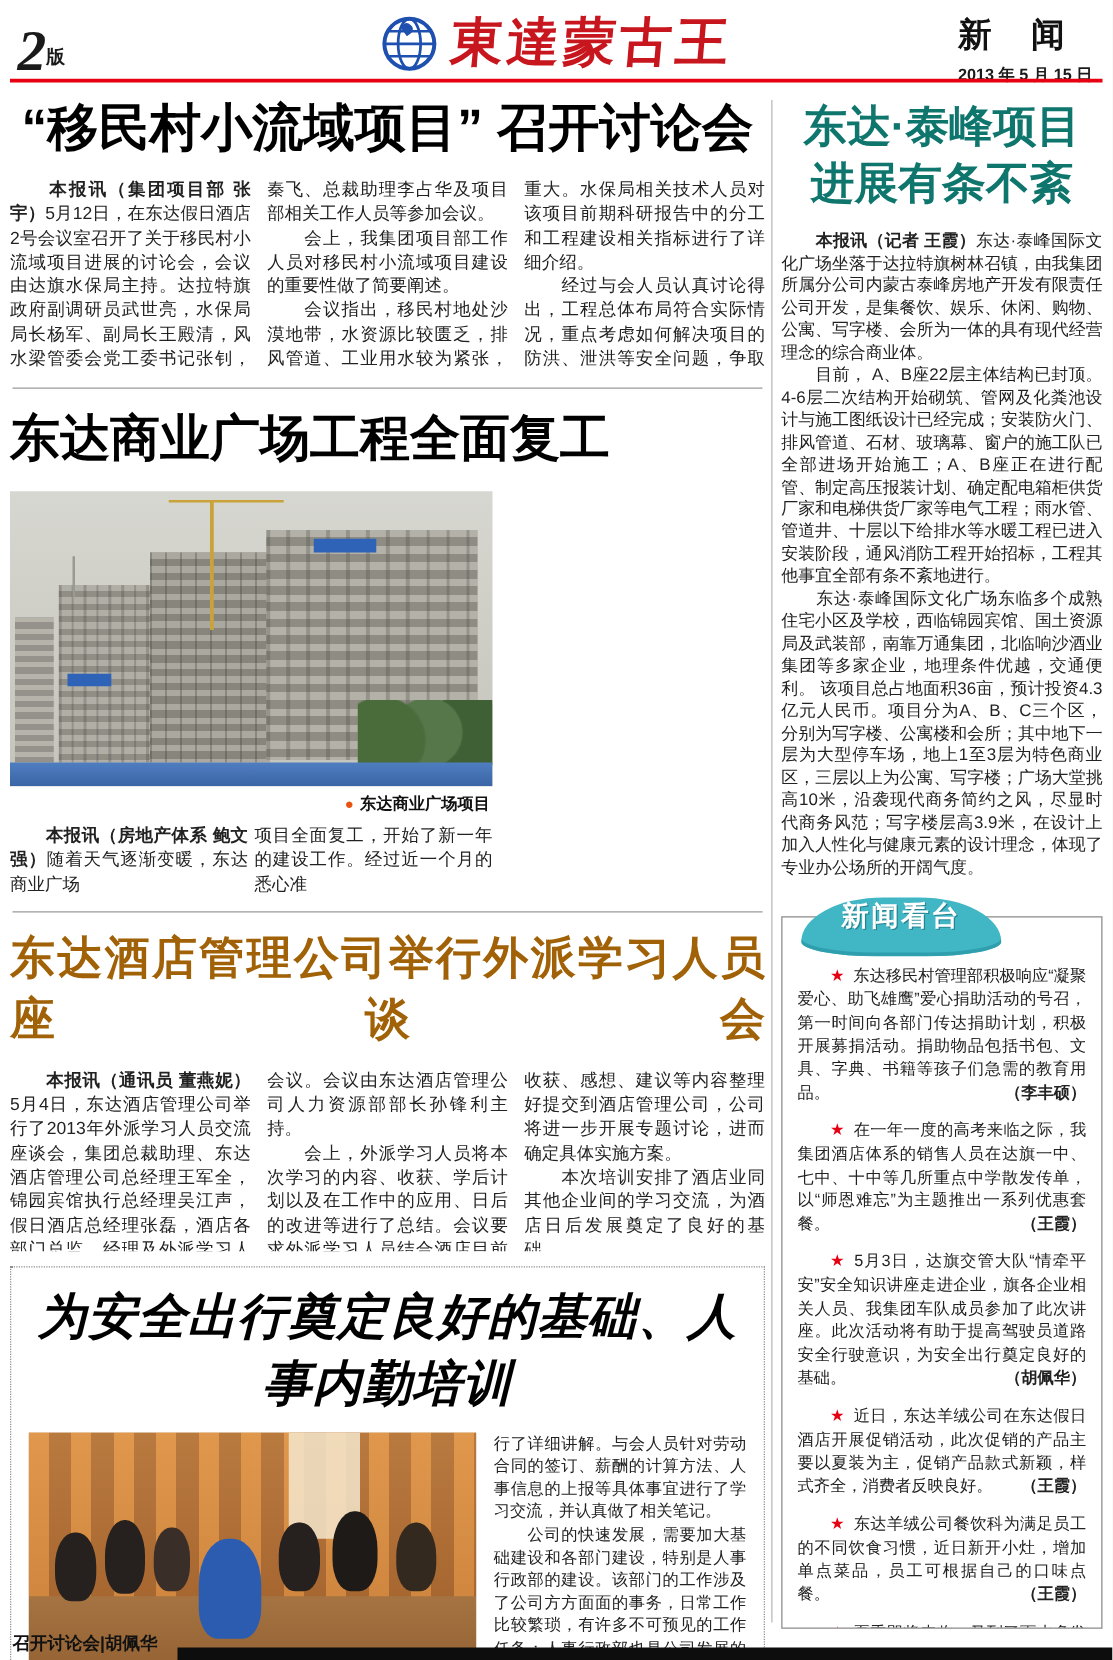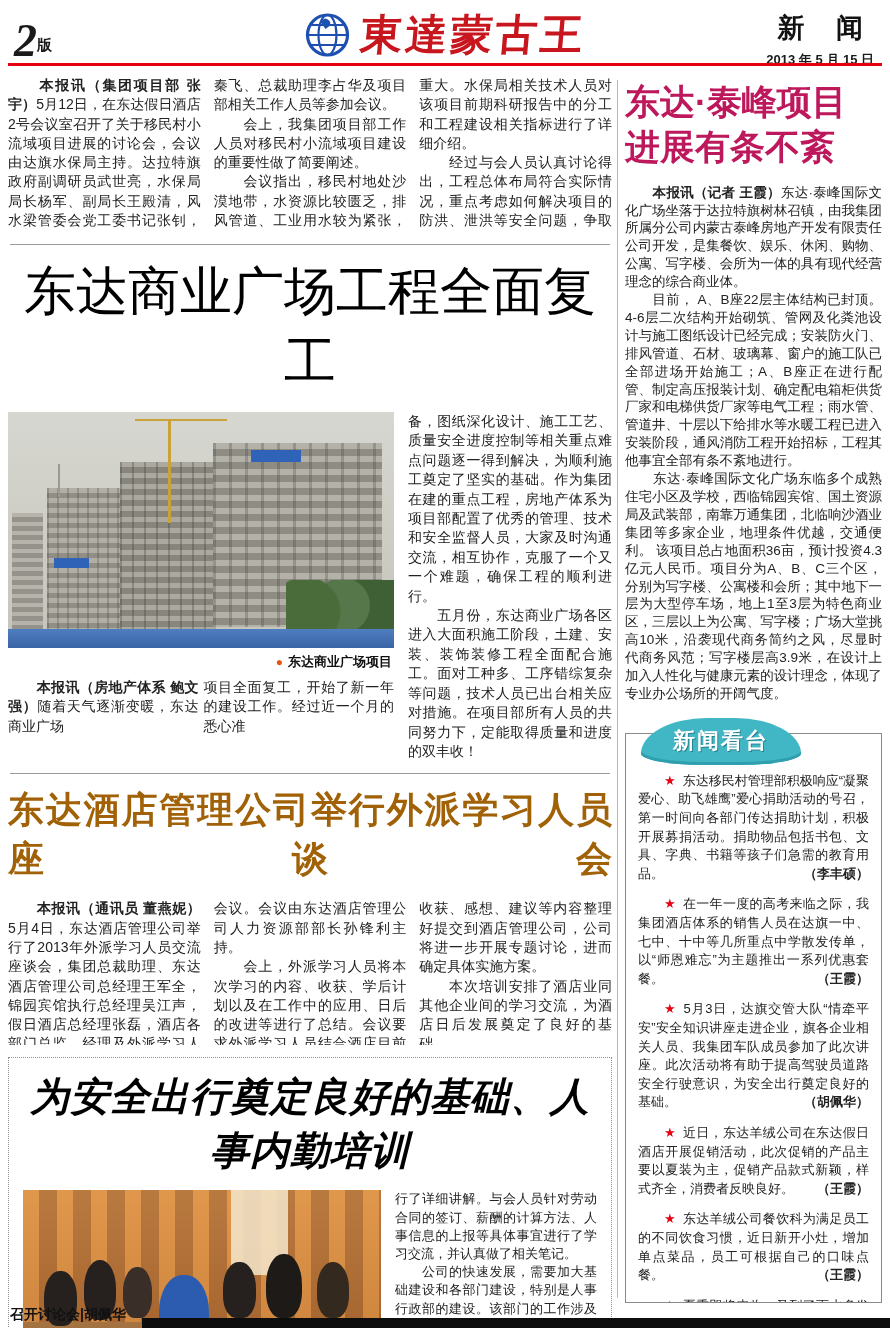--- a/index.html
+++ b/index.html
@@ -4,59 +4,59 @@
 <style>
   html,body{margin:0;padding:0;}
   body{font-family:"Liberation Sans",sans-serif;background:#e9e9e9;}
   #page{width:890px;height:1328px;position:relative;background:#ffffff;overflow:hidden;margin:0 auto;color:#1a1a1a;}
   
   .pagenum{position:absolute;left:14px;top:18px;}
   .pagenum .num{font-family:"Liberation Serif",serif;font-style:italic;font-weight:700;font-size:46px;line-height:1;}
   .pagenum .ban{font-size:15px;font-weight:700;vertical-align:6px;}
   .masthead{position:absolute;left:50%;top:12px;transform:translateX(-50%);display:flex;align-items:center;gap:10px;}
   .mast-text{font-family:"Liberation Serif",serif;font-weight:900;font-size:42px;color:#c8161e;letter-spacing:3px;transform:skewX(-5deg);line-height:1;}
-  .header-right{position:absolute;right:16px;top:10px;text-align:center;}
+  .header-right{position:absolute;right:16px;top:10px;text-align:left;}
   .section-title{font-size:27px;font-weight:900;letter-spacing:12px;margin-right:-12px;color:#111;}
   .hdate{font-size:13px;font-weight:700;margin-top:5px;}
   .redline{position:absolute;left:8px;right:8px;top:63px;height:3px;background:#e60012;}
   
   .left-sec{position:absolute;left:8px;top:76px;width:604px;}
   .right-sec{position:absolute;left:625px;top:80px;width:257px;}
   .vdiv{position:absolute;left:617px;top:80px;width:1px;height:1218px;background:#b8b8b8;}
   
   .b{font-weight:700;}
   .cols{display:flex;gap:13px;}
   .col{flex:1;font-size:14px;line-height:19.3px;text-align:justify;white-space:pre-wrap;color:#222;overflow:hidden;}
   .h1{height:156px;}
   .h2{height:146px;}
   hr.rule{border:none;height:1px;background:#9a9a9a;margin:12px 2px;}
   .caption{text-align:right;font-size:13px;font-weight:700;margin:5px 2px 7px 0;color:#111;}
   .caption .bullet{color:#e8530e;margin-right:5px;font-size:12px;}
   
   .a1-title{font-size:41px;font-weight:900;text-align:center;line-height:1.12;margin:4px 0 16px;color:#000;}
-  .a2-title{font-size:52px;font-weight:400;text-align:center;margin:6px 0 15px;color:#000;}
+  .a2-title{font-size:40px;font-weight:700;text-align:left;margin:6px 0 15px;color:#000;}
   .a3-title{font-size:36px;font-weight:900;text-align:justify;text-align-last:justify;margin:8px 0 15px;color:#a16207;}
   .a4-title{font-family:"Liberation Serif",serif;font-style:italic;font-weight:700;font-size:39px;text-align:center;letter-spacing:1px;margin:0 0 12px;color:#000;}
-  .a5-title{font-size:35px;font-weight:900;text-align:left;line-height:1.28;margin:0 0 14px;color:#be185d;}
+  .a5-title{font-size:35px;font-weight:900;text-align:center;line-height:1.28;margin:0 0 14px;color:#0f766e;}
   
   .a2-row{display:flex;gap:14px;}
   .a2-left{width:386px;}
   .a2-right{flex:1;font-size:14px;line-height:19.4px;text-align:justify;white-space:pre-wrap;color:#222;}
   .bcols{display:flex;gap:5px;}
   .bcol{flex:1;font-size:14px;line-height:19.3px;text-align:justify;white-space:pre-wrap;color:#222;}
   
   .a4-box{border:1px dotted #8f8f8f;margin-top:12px;padding:12px 14px 12px;}
   .a4-row{display:flex;gap:14px;}
   .a4-left{width:358px;}
   .a4-right{flex:1;font-size:13px;line-height:18.2px;text-align:justify;white-space:pre-wrap;color:#222;}
   
   .a5-body{font-size:13.5px;line-height:17.9px;text-align:justify;white-space:pre-wrap;color:#222;}
   
   .nw-wrap{position:relative;margin-top:30px;}
-  .nw-tab{position:absolute;top:-15px;left:16px;width:160px;height:47px;background:#41b7c6;border-radius:50% 50% 46% 46% / 92% 92% 30% 30%;display:flex;align-items:center;justify-content:center;z-index:2;box-shadow:inset 0 -3px 0 #2f9fae;}
+  .nw-tab{position:absolute;top:-15px;left:16px;width:160px;height:47px;background:#41b7c6;border-radius:50% 50% 46% 46% / 92% 92% 30% 30%;display:flex;justify-content:center;z-index:2;box-shadow:inset 0 -3px 0 #2f9fae;}
   .nw-tab .tab-label{color:#fff;font-weight:900;font-size:22px;letter-spacing:2px;text-shadow:1px 1px 0 #26828f;}
   .nw-box{border:1px solid #8a8a8a;margin-top:9px;padding:38px 12px 10px;height:520px;overflow:hidden;background:#fff;}
   .nw-item{font-size:13px;line-height:18.6px;text-align:justify;margin-bottom:12px;color:#222;overflow:hidden;}
   .nw-item .star{color:#e60012;margin-left:26px;margin-right:7px;}
   .nw-item .author{font-weight:700;float:right;}
   
   .photo1{width:386px;height:236px;position:relative;overflow:hidden;background:linear-gradient(#d7d7d1,#c4c4bb);}
   .ph-b{position:absolute;}
   .b1{left:53%;right:3%;top:13%;bottom:9%;background:repeating-linear-gradient(90deg,rgba(70,70,64,.28) 0 3px,transparent 3px 16px),repeating-linear-gradient(180deg,#b3b1a8 0 6px,#8e8c83 6px 13px);}
   .b2{left:29%;width:25%;top:21%;bottom:8%;background:repeating-linear-gradient(90deg,rgba(60,60,55,.3) 0 2px,transparent 2px 12px),repeating-linear-gradient(180deg,#aaa89f 0 5px,#87857c 5px 11px);}
@@ -107,20 +107,21 @@
   </div>
   <div class="header-right">
     <div class="section-title">新 闻</div>
     <div class="hdate">2013 年 5 月 15 日</div>
   </div>
   <div class="redline"></div>
   <div class="vdiv"></div>
 
   <div class="left-sec">
 
+    <div class="a1-title">“移民村小流域项目” 召开讨论会</div>
     <div class="cols h1">
       <div class="col"><span class="b">　　本报讯（集团项目部 张宇）</span><span>5月12日，在东达假日酒店2号会议室召开了关于移民村小流域项目进展的讨论会，会议由达旗水保局主持。达拉特旗政府副调研员武世亮，水保局局长杨军、副局长王殿清，风水梁管委会党工委书记张钊，我集团党委副书记</span></div>
       <div class="col">秦飞、总裁助理李占华及项目部相关工作人员等参加会议。
 　　会上，我集团项目部工作人员对移民村小流域项目建设的重要性做了简要阐述。
 　　会议指出，移民村地处沙漠地带，水资源比较匮乏，排风管道、工业用水较为紧张，建设该项目意义</div>
       <div class="col">重大。水保局相关技术人员对该项目前期科研报告中的分工和工程建设相关指标进行了详细介绍。
 　　经过与会人员认真讨论得出，工程总体布局符合实际情况，重点考虑如何解决项目的防洪、泄洪等安全问题，争取在10月份将该项目上报到自治区水利厅。</div>
     </div>
     <hr class="rule">
 
@@ -141,22 +142,20 @@
           <div class="ph-b fence"></div>
         </div>
         <div class="caption">
           <span class="bullet">●</span><span>东达商业广场项目</span>
         </div>
         <div class="bcols">
           <div class="bcol"><span class="b">　　本报讯（房地产体系 鲍文强）</span><span>随着天气逐渐变暖，东达商业广场</span></div>
           <div class="bcol">项目全面复工，开始了新一年的建设工作。经过近一个月的悉心准</div>
         </div>
       </div>
-      <div class="a2-right">备，图纸深化设计、施工工艺、质量安全进度控制等相关重点难点问题逐一得到解决，为顺利施工奠定了坚实的基础。作为集团在建的重点工程，房地产体系为项目部配置了优秀的管理、技术和安全监督人员，大家及时沟通交流，相互协作，克服了一个又一个难题，确保工程的顺利进行。
-　　五月份，东达商业广场各区进入大面积施工阶段，土建、安装、装饰装修工程全面配合施工。面对工种多、工序错综复杂等问题，技术人员已出台相关应对措施。在项目部所有人员的共同努力下，定能取得质量和进度的双丰收！</div>
     </div>
     <hr class="rule">
 
     <div class="a3-title">东达酒店管理公司举行外派学习人员座谈会</div>
     <div class="cols h2">
       <div class="col"><span class="b">　　本报讯（通讯员 董燕妮）</span><span>5月4日，东达酒店管理公司举行了2013年外派学习人员交流座谈会，集团总裁助理、东达酒店管理公司总经理王军全，锦园宾馆执行总经理吴江声，假日酒店总经理张磊，酒店各部门总监、经理及外派学习人员参加了本次</span></div>
       <div class="col">会议。会议由东达酒店管理公司人力资源部部长孙锋利主持。
 　　会上，外派学习人员将本次学习的内容、收获、学后计划以及在工作中的应用、日后的改进等进行了总结。会议要求外派学习人员结合酒店目前实际情况，将学习后的</div>
       <div class="col">收获、感想、建议等内容整理好提交到酒店管理公司，公司将进一步开展专题讨论，进而确定具体实施方案。
 　　本次培训安排了酒店业同其他企业间的学习交流，为酒店日后发展奠定了良好的基础。</div>

